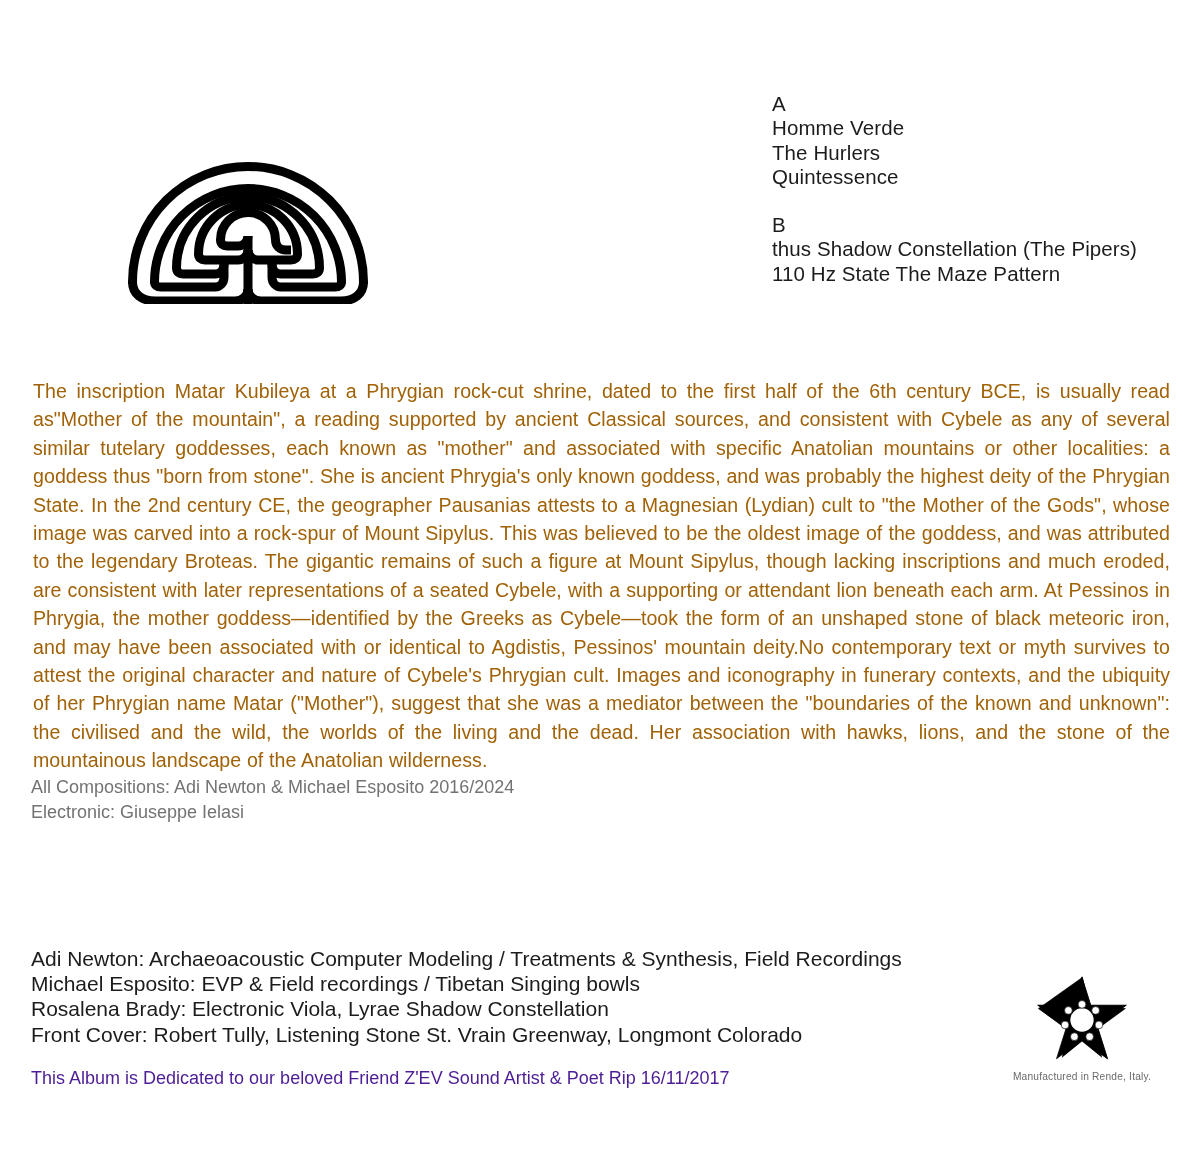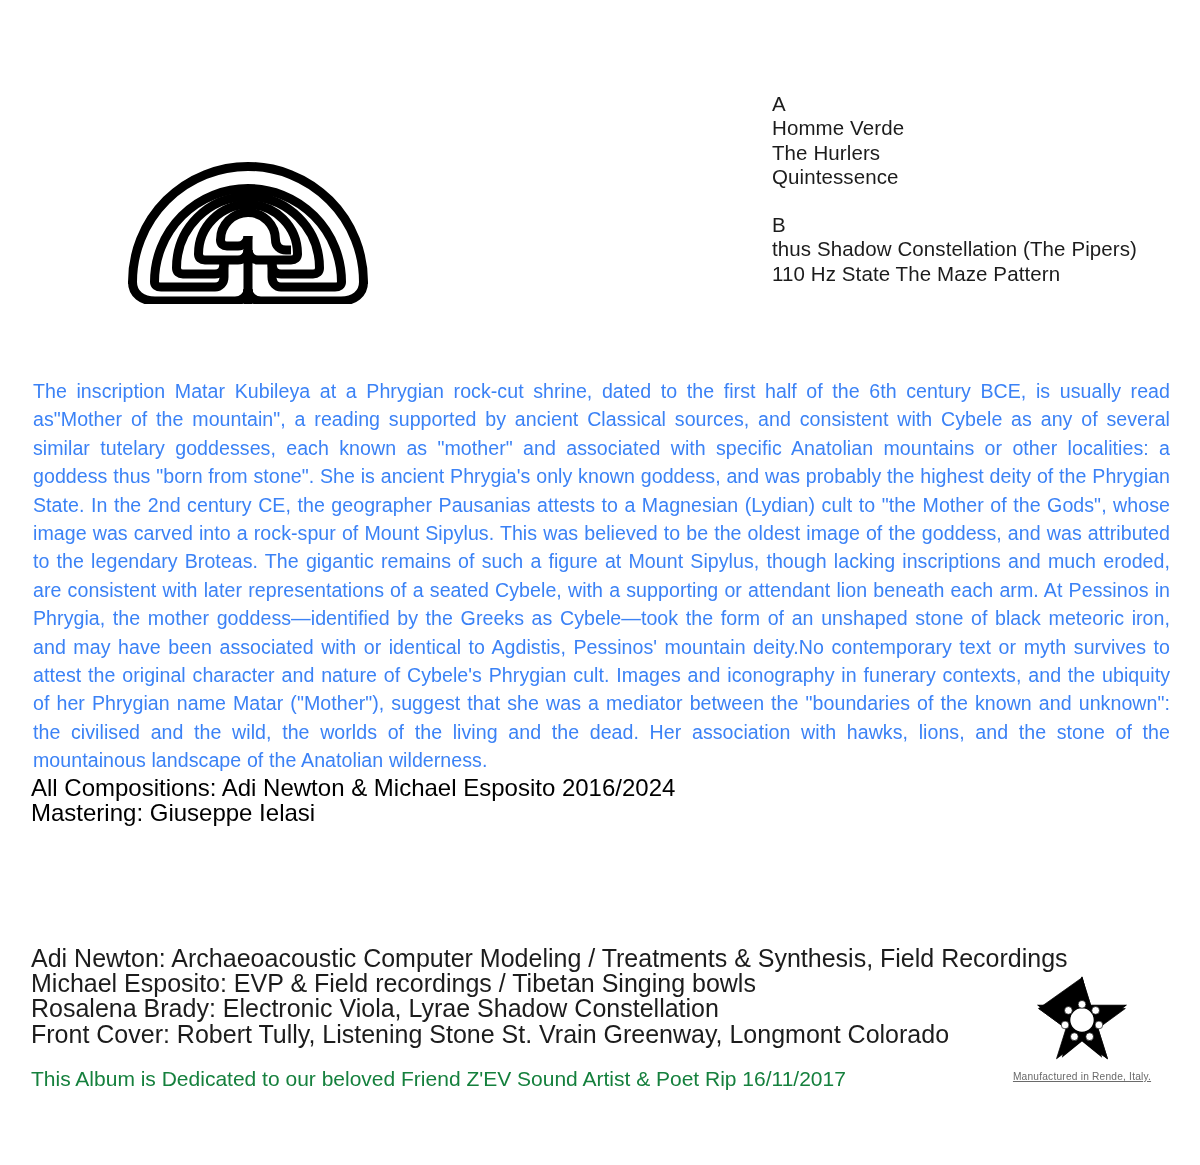--- a/index.html
+++ b/index.html
@@ -44,51 +44,51 @@
   
   #body-copy {
     position: absolute;
     left: 33px;
     top: 377px;
     width: 1137px;
     font-size: 19.6px;
     line-height: 28.4px;
     text-align: justify;
     text-justify: inter-word;
-    color: #3b82f6;
+    color: #a16207;
     letter-spacing: 0.05px;
     word-spacing: 0.2px;
   }
 
   
   #production-credits {
     position: absolute;
     left: 31px;
     top: 775px;
-    font-size: 24px;
+    font-size: 18px;
     line-height: 25.2px;
-    color: #000000;
+    color: #737373;
   }
   
   #performer-credits {
     position: absolute;
     left: 31px;
     top: 946px;
-    font-size: 25px;
+    font-size: 21px;
     line-height: 25.2px;
     color: #1c1c1c;
   }
   
   #dedication {
     position: absolute;
     left: 31px;
     top: 1066px;
-    font-size: 21px;
+    font-size: 18px;
     line-height: 25.2px;
-    color: #15803d;
+    color: #4c1d95;
   }
   .credit-line { white-space: nowrap; }
 
   
   #manufacturer-mark {
     position: absolute;
     left: 996px;
     top: 974px;
     width: 172px;
     text-align: center;
@@ -98,21 +98,20 @@
     height: 92px;
     margin: 0 auto;
     display: block;
   }
   #manufacturer-caption {
     margin-top: 5px;
     font-size: 10.2px;
     letter-spacing: 0.2px;
     color: #6a6a6a;
     white-space: nowrap;
-    text-decoration: underline;
   }
 </style>
 </head>
 <body>
 
 <div id="labyrinth-emblem">
   <svg viewBox="0 0 240 226" xmlns="http://www.w3.org/2000/svg" fill="none" stroke="#000000" stroke-width="9" stroke-linecap="butt" stroke-linejoin="miter">
 
     <path d="M 120 216 L 120 212
              M 4.5 204
@@ -191,21 +190,21 @@
     <div class="side-label">B</div>
     <div class="track-item">thus Shadow Constellation (The Pipers)</div>
     <div class="track-item">110 Hz State The Maze Pattern</div>
   </div>
 </div>
 
 <div id="body-copy">The inscription Matar Kubileya at a Phrygian rock-cut shrine, dated to the first half of the 6th century BCE, is usually read as"Mother of the mountain", a reading supported by ancient Classical sources, and consistent with Cybele as any of several similar tutelary goddesses, each known as "mother" and associated with specific Anatolian mountains or other localities: a goddess thus "born from stone". She is ancient Phrygia's only known goddess, and was probably the highest deity of the Phrygian State. In the 2nd century CE, the geographer Pausanias attests to a Magnesian (Lydian) cult to "the Mother of the Gods", whose image was carved into a rock-spur of Mount Sipylus. This was believed to be the oldest image of the goddess, and was attributed to the legendary Broteas. The gigantic remains of such a figure at Mount Sipylus, though lacking inscriptions and much eroded, are consistent with later representations of a seated Cybele, with a supporting or attendant lion beneath each arm. At Pessinos in Phrygia, the mother goddess—identified by the Greeks as Cybele—took the form of an unshaped stone of black meteoric iron, and may have been associated with or identical to Agdistis, Pessinos' mountain deity.No contemporary text or myth survives to attest the original character and nature of Cybele's Phrygian cult. Images and iconography in funerary contexts, and the ubiquity of her Phrygian name Matar ("Mother"), suggest that she was a mediator between the "boundaries of the known and unknown": the civilised and the wild, the worlds of the living and the dead. Her association with hawks, lions, and the stone of the mountainous landscape of the Anatolian wilderness.</div>
 
 <div id="production-credits">
   <div class="credit-line">All Compositions: Adi Newton &amp; Michael Esposito  2016/2024</div>
-  <div class="credit-line">Mastering: Giuseppe Ielasi</div>
+  <div class="credit-line">Electronic: Giuseppe Ielasi</div>
 </div>
 
 <div id="performer-credits">
   <div class="credit-line">Adi Newton: Archaeoacoustic Computer Modeling / Treatments &amp; Synthesis, Field Recordings</div>
   <div class="credit-line">Michael Esposito: EVP &amp; Field recordings / Tibetan Singing bowls</div>
   <div class="credit-line">Rosalena Brady: Electronic Viola, Lyrae Shadow Constellation</div>
   <div class="credit-line">Front Cover: Robert Tully, Listening Stone St. Vrain Greenway, Longmont Colorado</div>
 </div>
 
 <div id="dedication">This Album is Dedicated to our beloved Friend Z'EV Sound Artist &amp; Poet  Rip 16/11/2017</div>

